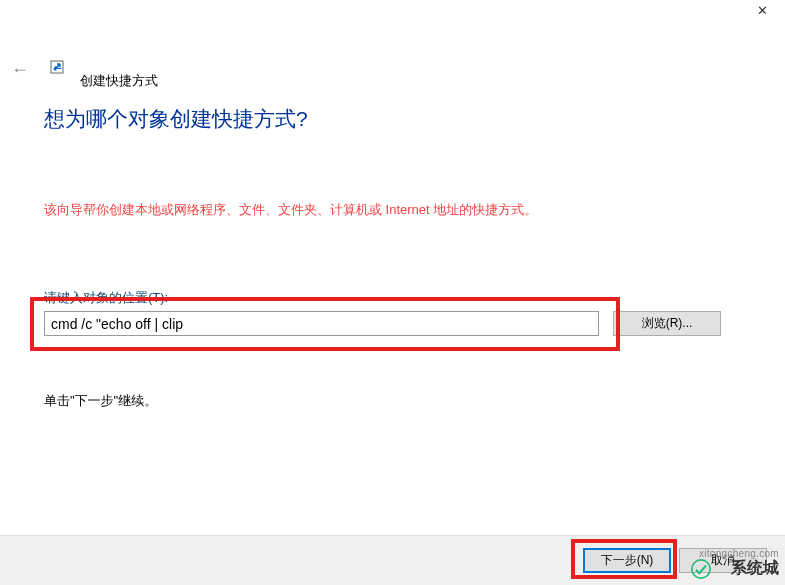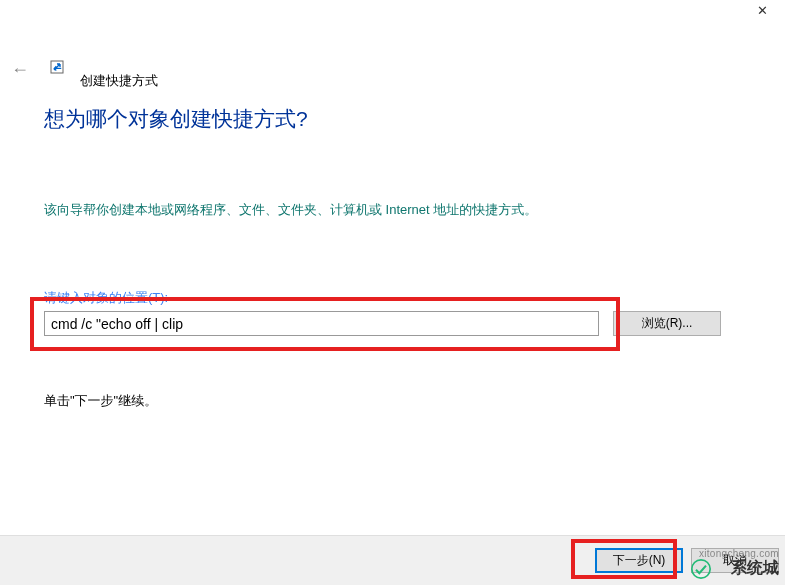--- a/index.html
+++ b/index.html
@@ -75,26 +75,26 @@
       right: 44px;
     }
     .main-heading {
       font-size: 21px;
       color: #003399;
       font-weight: normal;
       margin-bottom: 68px;
     }
     .description {
       font-size: 13px;
-      color: #0f766e;
+      color: #ef4444;
       margin-bottom: 70px;
     }
     .field-label {
       font-size: 13px;
-      color: #3b82f6;
+      color: #0c4a6e;
       margin-bottom: 4px;
       display: block;
     }
     .input-row {
       display: flex;
       align-items: flex-start;
       gap: 14px;
       position: relative;
     }
     .highlight-box {
@@ -135,21 +135,21 @@
       position: absolute;
       left: 0;
       right: 0;
       bottom: 0;
       height: 50px;
       border-top: 1px solid #dfdfdf;
       background: #f0f0f0;
       display: flex;
       align-items: center;
       justify-content: flex-end;
-      padding-right: 6px;
+      padding-right: 18px;
       gap: 8px;
     }
     .footer-btn {
       width: 88px;
       height: 25px;
       border: 1px solid #adadad;
       background: #e1e1e1;
       font-size: 12px;
       font-family: "Microsoft YaHei", sans-serif;
       cursor: pointer;

